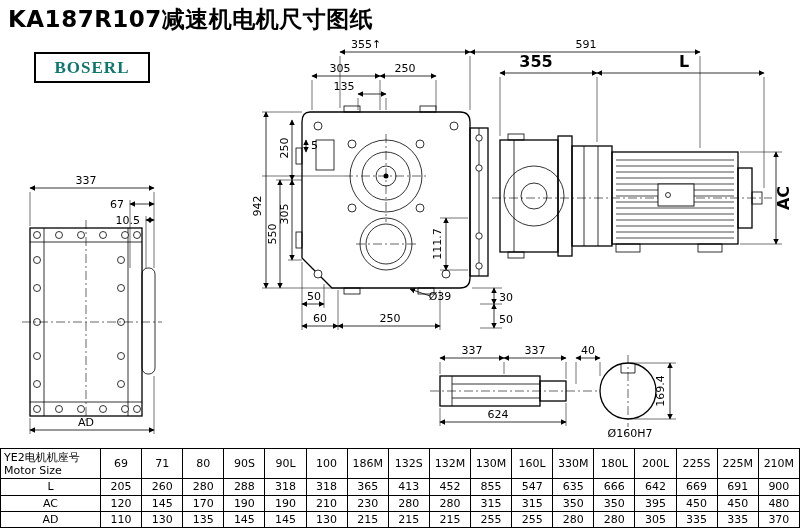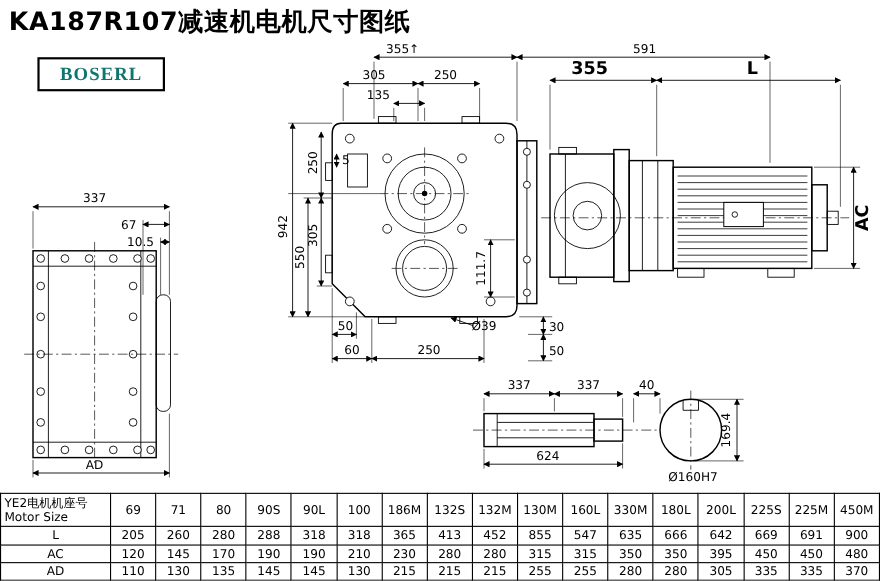--- a/index.html
+++ b/index.html
@@ -293,21 +293,21 @@
         <th>186M</th>
         <th>132S</th>
         <th>132M</th>
         <th>130M</th>
         <th>160L</th>
         <th>330M</th>
         <th>180L</th>
         <th>200L</th>
         <th>225S</th>
         <th>225M</th>
-        <th>450M</th>
+        <th>210M</th>
       </tr>
       <tr class="datarow">
         <th>L</th>
         <td>205</td>
         <td>260</td>
         <td>280</td>
         <td>288</td>
         <td>318</td>
         <td>318</td>
         <td>365</td>

